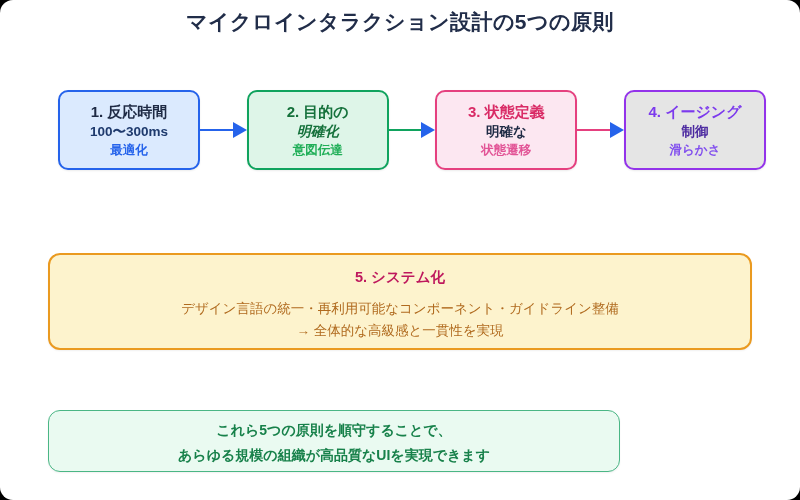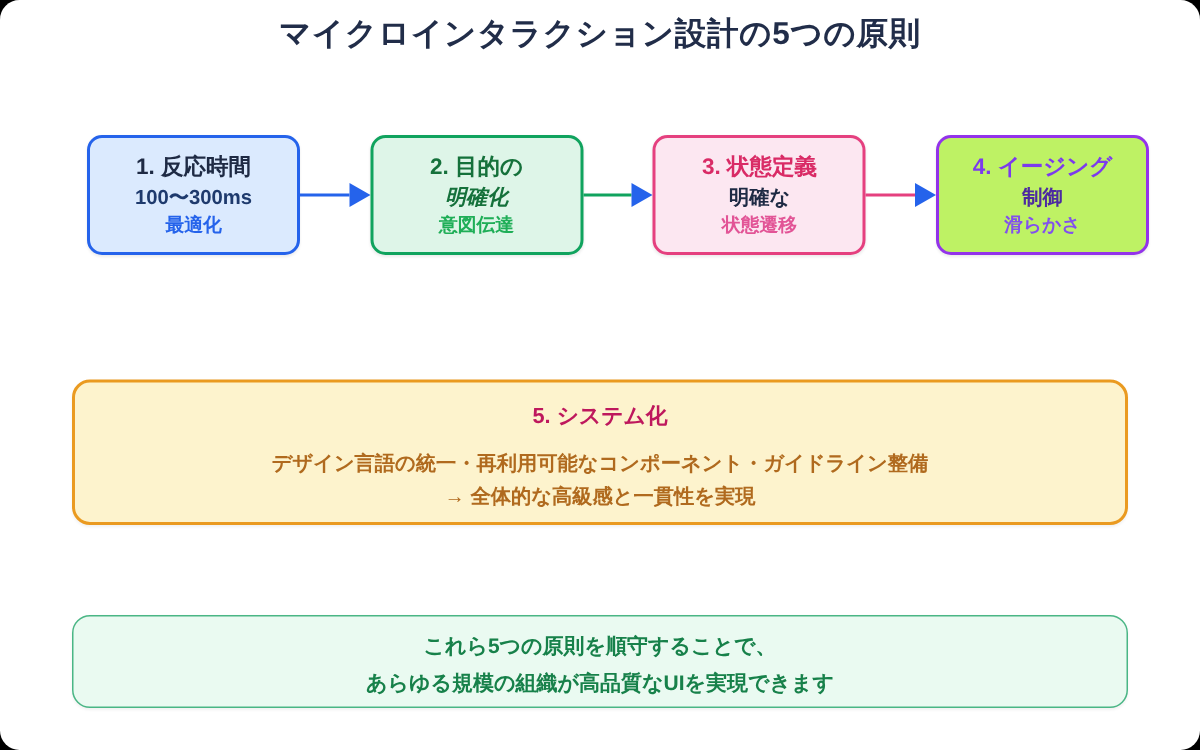--- a/index.html
+++ b/index.html
@@ -64,21 +64,21 @@
   .s2 { background: #def5e8; border-color: #10a35e; }
   .s2 .t  { color: #15713b; }
   .s2 .st { color: #15713b; }
   .s2 .cp { color: #1fae57; }
 
   .s3 { background: #fce7f1; border-color: #e5407f; }
   .s3 .t  { color: #d92b66; }
   .s3 .st { color: #1e2a44; }
   .s3 .cp { color: #e25496; }
 
-  .s4 { background: #bef264; border-color: #9333ea; }
+  .s4 { background: #e5e5e5; border-color: #9333ea; }
   .s4 .t  { color: #7c3aed; }
   .s4 .st { color: #4c2aa0; }
   .s4 .cp { color: #8250ee; }
 
   .arrow {
     flex: 1;
     height: 80px;
     display: flex;
     align-items: center;
   }
@@ -112,30 +112,30 @@
     box-shadow: 0 1px 2px rgba(0,0,0,0.06);
   }
   .system-box .sys-title {
     font-size: 14.5px;
     font-weight: bold;
     color: #be185d;
     margin-bottom: 11px;
   }
   .system-box .sys-body {
     font-size: 13.5px;
-    font-weight: bold;
+    font-weight: normal;
     color: #b06a1e;
     line-height: 22px;
   }
 
   .summary-box {
     position: absolute;
     top: 410px;
     left: 48px;
-    width: 704px;
+    width: 572px;
     height: 62px;
     box-sizing: border-box;
     background: #eafaf1;
     border: 1.5px solid #4ab685;
     border-radius: 12px;
     text-align: center;
     padding-top: 7px;
     box-shadow: 0 1px 2px rgba(0,0,0,0.06);
   }
   .summary-box .sum-line {

